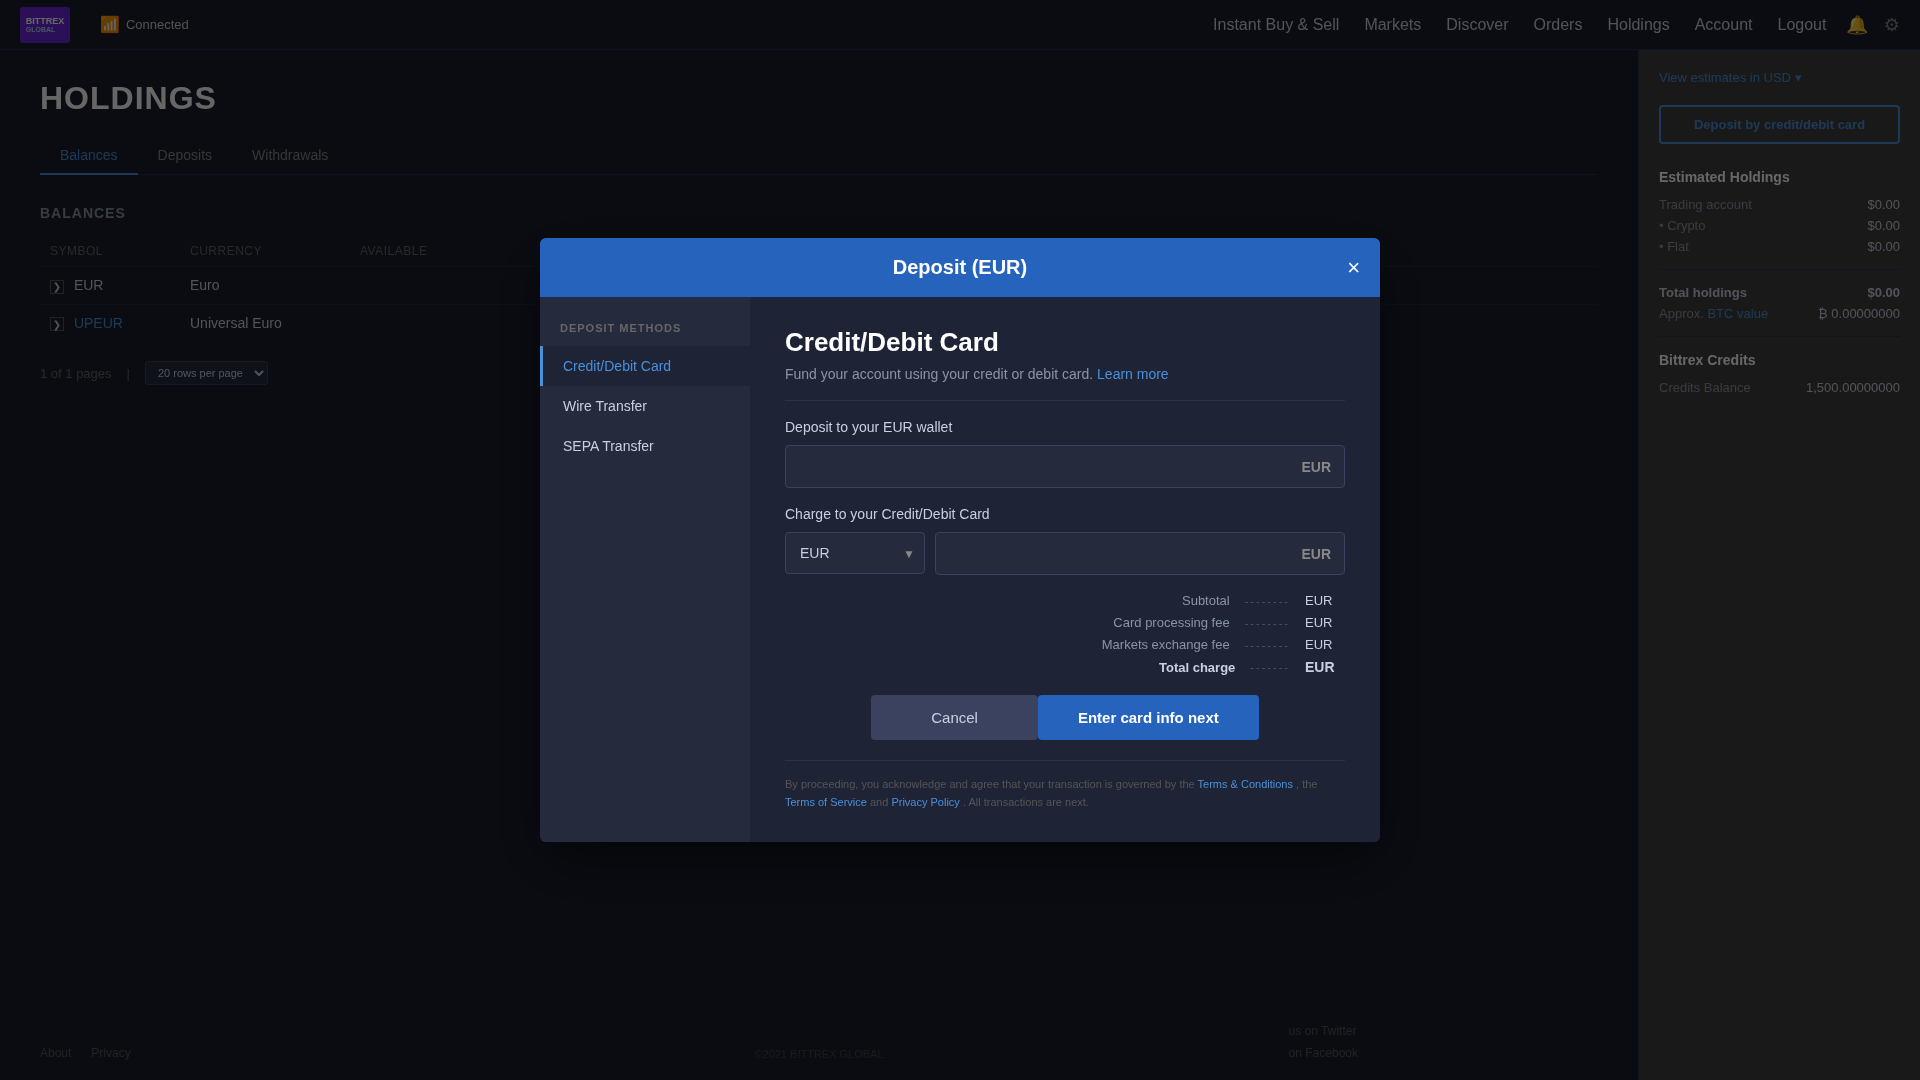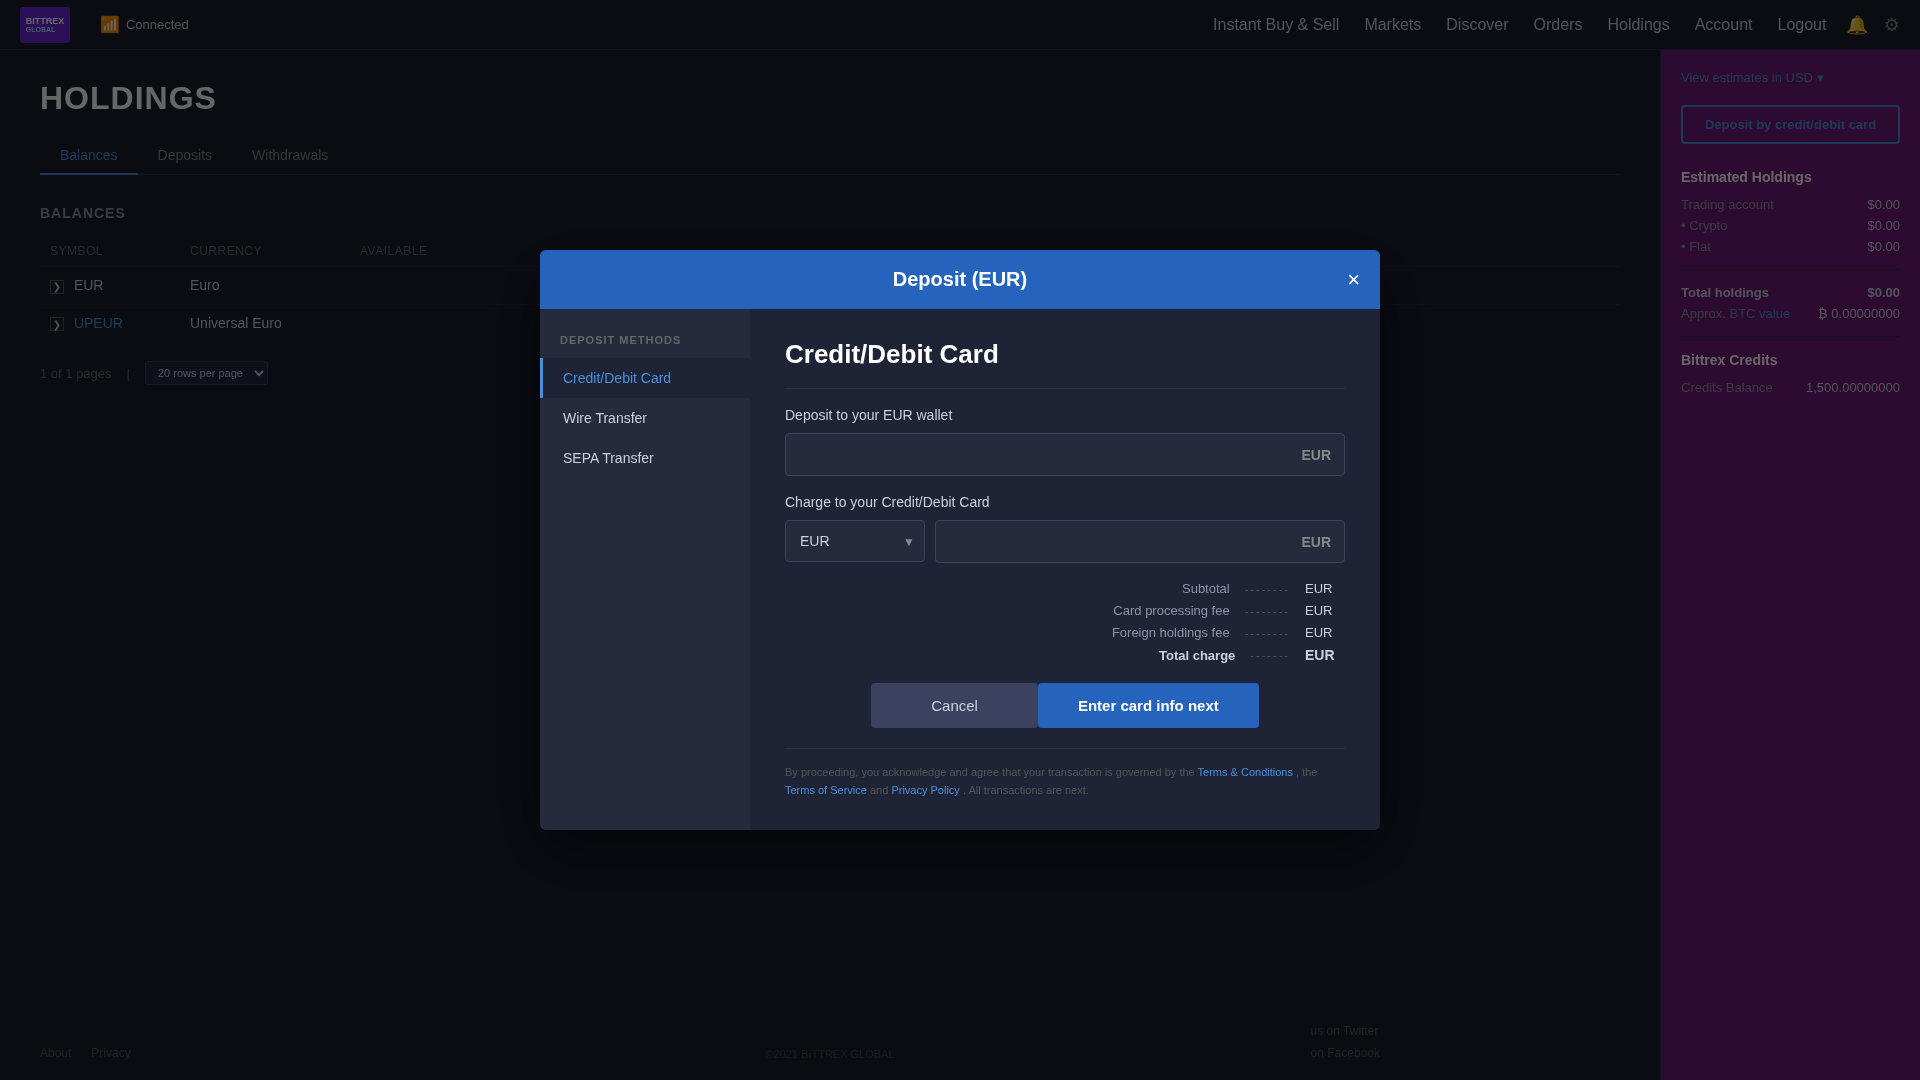--- a/index.html
+++ b/index.html
@@ -170,22 +170,22 @@
       border: 1px solid #3a4260;
       color: #c8d0e0;
       padding: 4px 8px;
       border-radius: 3px;
       font-size: 11px;
       cursor: pointer;
     }
 
     
     .right-sidebar {
-      width: 260px;
-      background: #701a75;
+      width: 282px;
+      background: #404040;
       padding: 20px;
       border-left: 1px solid #2a3050;
     }
     .view-estimates {
       font-size: 13px;
       color: #4a90d9;
       cursor: pointer;
       margin-bottom: 20px;
       display: flex;
       align-items: center;
@@ -673,20 +673,24 @@
 
       <div class="modal-left">
         <div class="deposit-methods-label">DEPOSIT METHODS</div>
         <div class="method-item active">Credit/Debit Card</div>
         <div class="method-item">Wire Transfer</div>
         <div class="method-item">SEPA Transfer</div>
       </div>
 
       <div class="modal-right">
         <h3 class="card-title">Credit/Debit Card</h3>
+        <p class="card-subtitle">
+          <span>Fund your account using your credit or debit card.</span>
+          <a>Learn more</a>
+        </p>
 
         <div class="separator"></div>
 
         <div class="field-label">Deposit to your EUR wallet</div>
         <div class="input-with-suffix">
           <input type="text" placeholder="" style="">
           <span class="input-suffix">EUR</span>
         </div>
 
         <div class="field-label">Charge to your Credit/Debit Card</div>
@@ -708,21 +712,21 @@
             <span class="fee-label">Subtotal</span>
             <span class="fee-dots">--------</span>
             <span class="fee-currency">EUR</span>
           </div>
           <div class="fee-row">
             <span class="fee-label">Card processing fee</span>
             <span class="fee-dots">--------</span>
             <span class="fee-currency">EUR</span>
           </div>
           <div class="fee-row">
-            <span class="fee-label">Foreign holdings fee</span>
+            <span class="fee-label">Markets exchange fee</span>
             <span class="fee-dots">--------</span>
             <span class="fee-currency">EUR</span>
           </div>
           <div class="fee-row total">
             <span class="fee-label">Total charge</span>
             <span class="fee-dots">-------</span>
             <span class="fee-currency">EUR</span>
           </div>
         </div>
 

